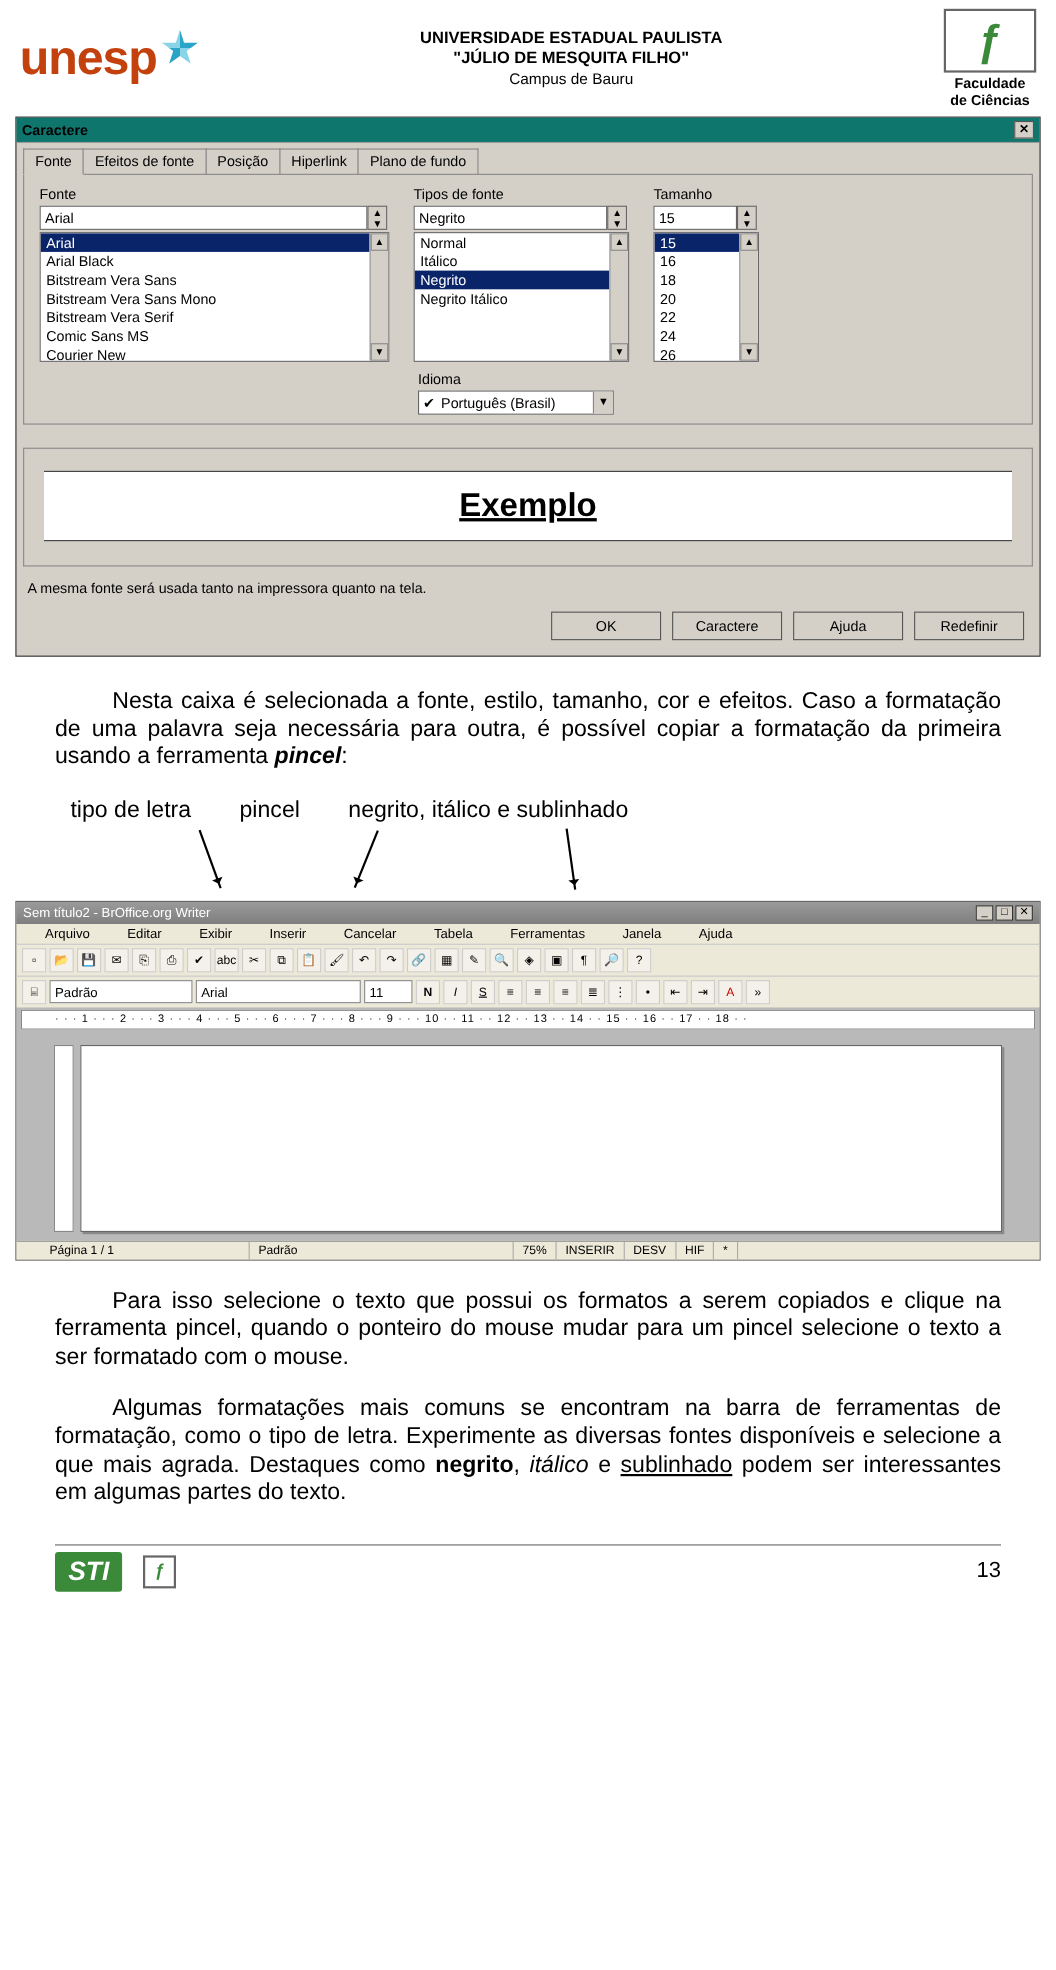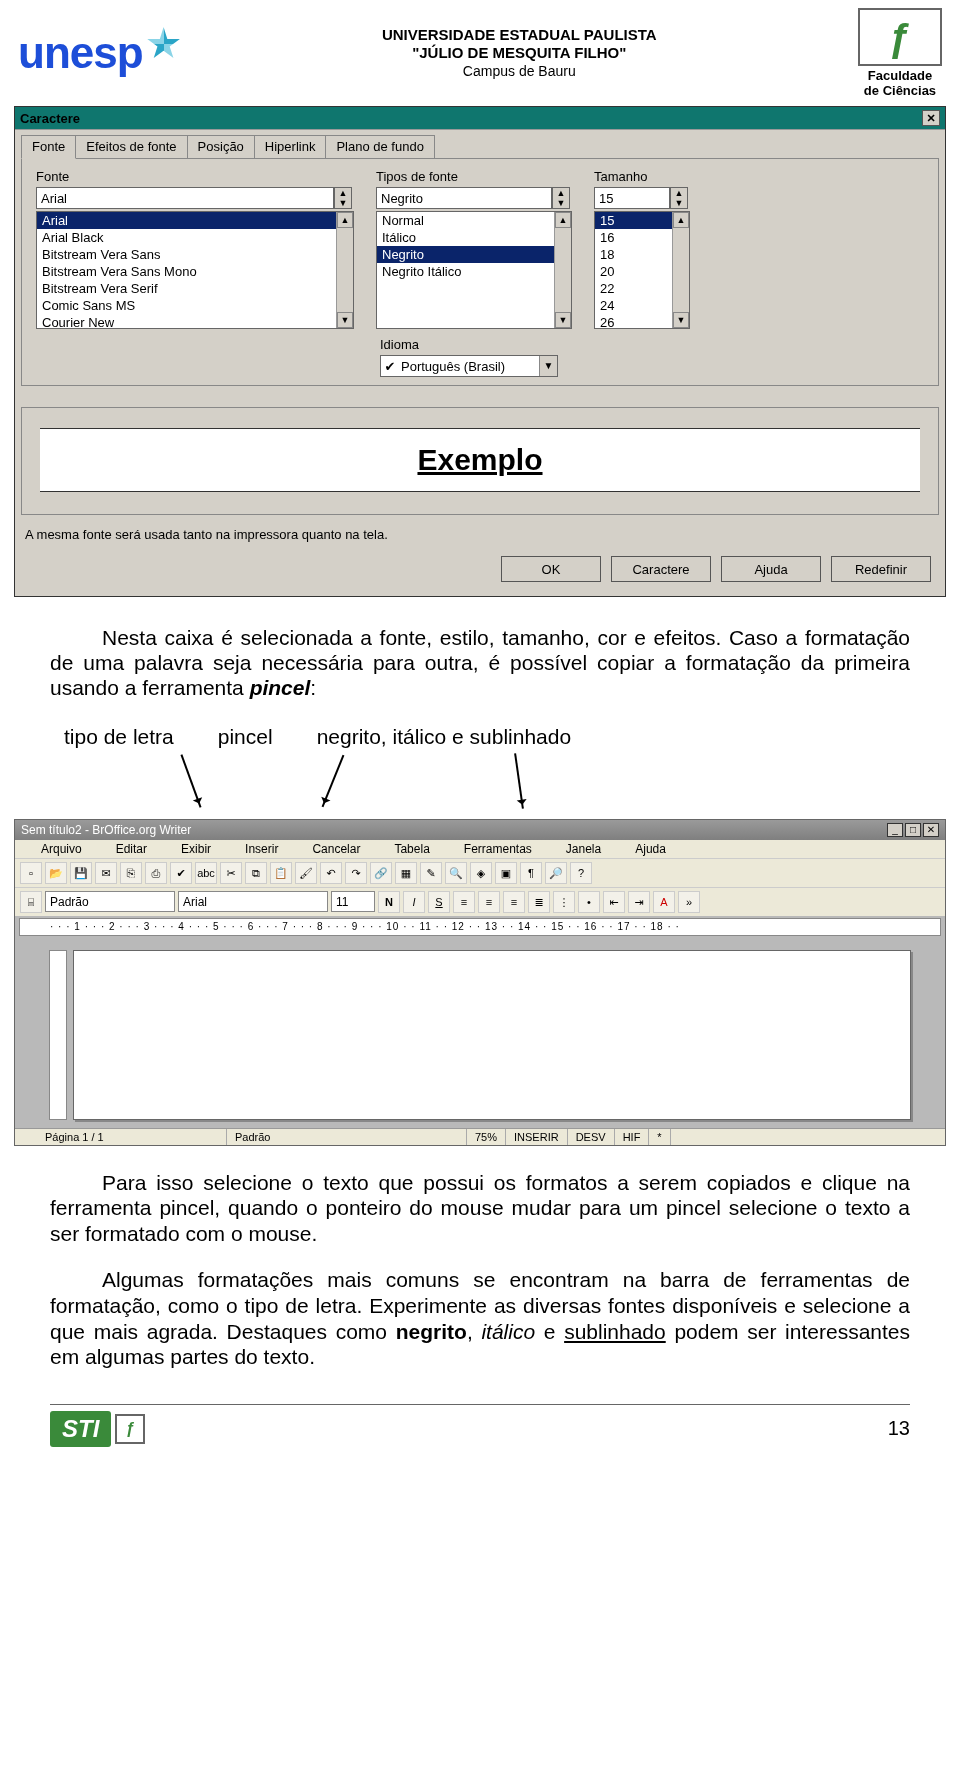--- a/index.html
+++ b/index.html
@@ -9,21 +9,21 @@
     background: #fff;
     width: 960px;
   }
   .page-header {
     display: flex;
     align-items: center;
     justify-content: space-between;
     padding: 8px 18px 0 18px;
   }
   .logo-left { display: flex; align-items: center; gap: 4px; }
-  .unesp-text { font-size: 44px; font-weight: bold; color: #1d4ed8; letter-spacing: -1px; }
+  .unesp-text { font-size: 44px; font-weight: bold; color: #c2410c; letter-spacing: -1px; }
   .unesp-star { width: 34px; height: 34px; background: conic-gradient(#2aa5c7 0 90deg,#8ad4e7 90deg 180deg,#2aa5c7 180deg 270deg,#8ad4e7 270deg 360deg); clip-path: polygon(50% 0,61% 35%,98% 35%,68% 57%,79% 91%,50% 70%,21% 91%,32% 57%,2% 35%,39% 35%); margin-top:-18px;}
   .uni-text { text-align: center; font-weight: bold; font-size: 15px; line-height: 1.25; }
   .campus { font-weight: normal; font-size: 14px; }
   .logo-right { text-align: center; }
   .fac-box { width: 84px; height: 58px; border: 2px solid #666; display:flex; align-items:center; justify-content:center; margin: 0 auto 2px;}
   .fac-box-inner{ font-size:40px; font-weight:bold; color:#3a8a3a;}
   .fac-label{ font-size:13px; font-weight:bold; }
 
   .dialog {
     margin: 8px 14px 0 14px;
@@ -86,21 +86,21 @@
   .page{ background:#fff; border:1px solid #666; height:170px; flex:1; box-shadow:2px 2px 0 #888;}
   .statusbar{ background:#ece9d8; border-top:1px solid #999; display:flex; font-size:11px;padding-left:22px;}
   .statusbar div{ border-right:1px solid #aaa; padding:2px 8px;}
 
   .body-block2{ margin:24px 50px 0 50px; font-size:21px; text-align:justify; line-height:1.22;}
   .bold{ font-weight:bold;}
   .ital{ font-style:italic;}
   .und{ text-decoration:underline;}
 
   .footer{ margin:34px 50px 0 50px; border-top:1px solid #666; padding:6px 0 18px; display:flex; justify-content:space-between; align-items:center;}
-  .sti-logo{ display:flex; align-items:center; gap:4px;}
+  .sti-logo{ display:flex; align-items:center; gap:19px;}
   .sti-box{ background:#3a8a3a; color:#fff; font-weight:bold; font-style:italic; padding:4px 12px; font-size:24px; border-radius:3px;}
   .sti-sq{ width:30px; height:30px; border:2px solid #666; display:flex; align-items:center; justify-content:center; color:#3a8a3a; font-weight:bold;}
   .pagenum{ font-size:20px;}
 </style>
 </head>
 <body>
 
 <div class="page-header">
   <div class="logo-left">
     <span class="unesp-text">unesp</span>

